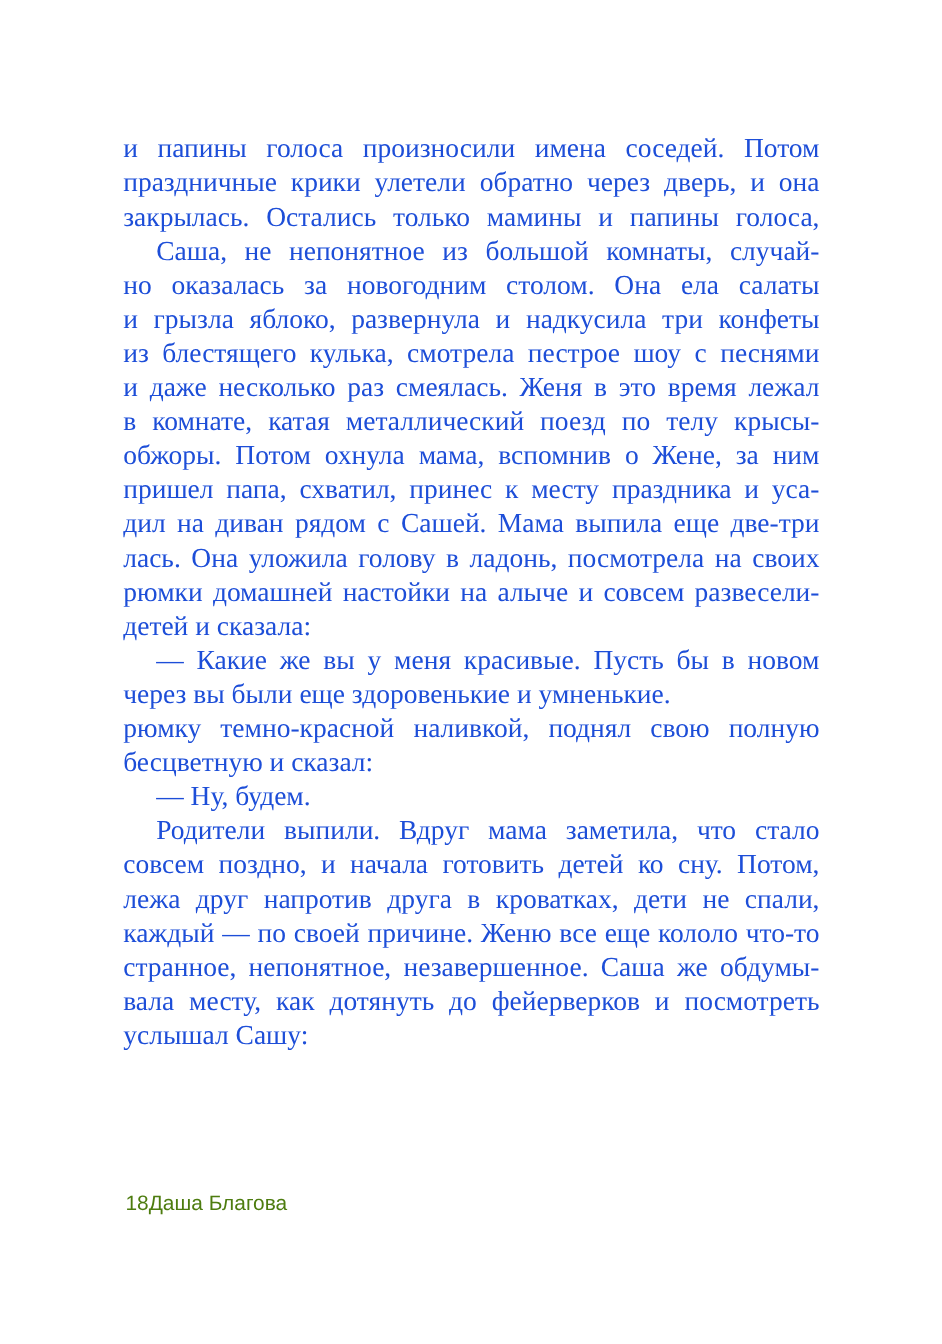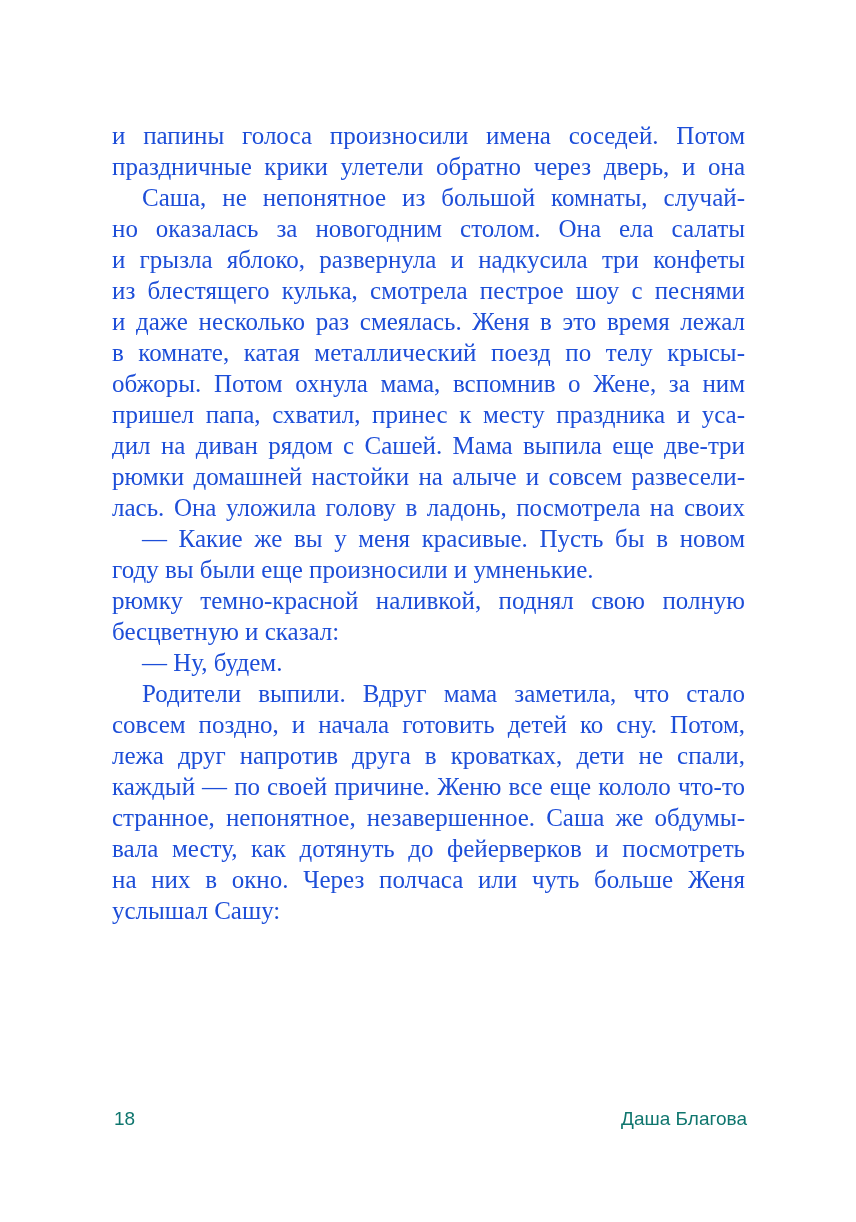--- a/index.html
+++ b/index.html
@@ -40,60 +40,60 @@
   }
   .line.indent {
     text-indent: 30px;
   }
   .footer {
     position: absolute;
     left: 114px;
     top: 1084px;
     width: 633px;
     display: flex;
-    justify-content: space-between;
+    justify-content: flex-start;
     align-items: baseline;
     font-family: "Liberation Sans", sans-serif;
     font-size: 19px;
-    color: #0f766e;
+    color: #4d7c0f;
     letter-spacing: 0px;
-    margin-top: 24px;
   }
   .footer .page-number { text-align: left; }
   .footer .author { text-align: right; }
 </style>
 </head>
 <body>
 
 <div class="page">
   <div class="body-text" id="body-text">
       <div class="line">и папины голоса произносили имена соседей. Потом</div>
       <div class="line">праздничные крики улетели обратно через дверь, и она</div>
+      <div class="line">закрылась. Остались только мамины и папины голоса,</div>
       <div class="line indent">Саша, не непонятное из большой комнаты, случай-</div>
       <div class="line">но оказалась за новогодним столом. Она ела салаты</div>
       <div class="line">и грызла яблоко, развернула и надкусила три конфеты</div>
       <div class="line">из блестящего кулька, смотрела пестрое шоу с песнями</div>
       <div class="line">и даже несколько раз смеялась. Женя в это время лежал</div>
       <div class="line">в комнате, катая металлический поезд по телу крысы-</div>
       <div class="line">обжоры. Потом охнула мама, вспомнив о Жене, за ним</div>
       <div class="line">пришел папа, схватил, принес к месту праздника и уса-</div>
       <div class="line">дил на диван рядом с Сашей. Мама выпила еще две-три</div>
+      <div class="line">лась. Она уложила голову в ладонь, посмотрела на своих</div>
       <div class="line">рюмки домашней настойки на алыче и совсем развесели-</div>
-      <div class="line">лась. Она уложила голову в ладонь, посмотрела на своих</div>
+      <div class="line last">детей и сказала:</div>
       <div class="line indent">— Какие же вы у меня красивые. Пусть бы в новом</div>
-      <div class="line last">году вы были еще произносили и умненькие.</div>
+      <div class="line last">через вы были еще здоровенькие и умненькие.</div>
       <div class="line">рюмку темно-красной наливкой, поднял свою полную</div>
       <div class="line last">бесцветную и сказал:</div>
       <div class="line indent last">— Ну, будем.</div>
       <div class="line indent">Родители выпили. Вдруг мама заметила, что стало</div>
       <div class="line">совсем поздно, и начала готовить детей ко сну. Потом,</div>
       <div class="line">лежа друг напротив друга в кроватках, дети не спали,</div>
       <div class="line">каждый — по своей причине. Женю все еще кололо что-то</div>
       <div class="line">странное, непонятное, незавершенное. Саша же обдумы-</div>
       <div class="line">вала месту, как дотянуть до фейерверков и посмотреть</div>
-      <div class="line">на них в окно. Через полчаса или чуть больше Женя</div>
       <div class="line last">услышал Сашу:</div>
     </div>
   <div class="footer">
     <span class="page-number">18</span>
     <span class="author">Даша Благова</span>
   </div>
 </div>
 
 </body></html>

